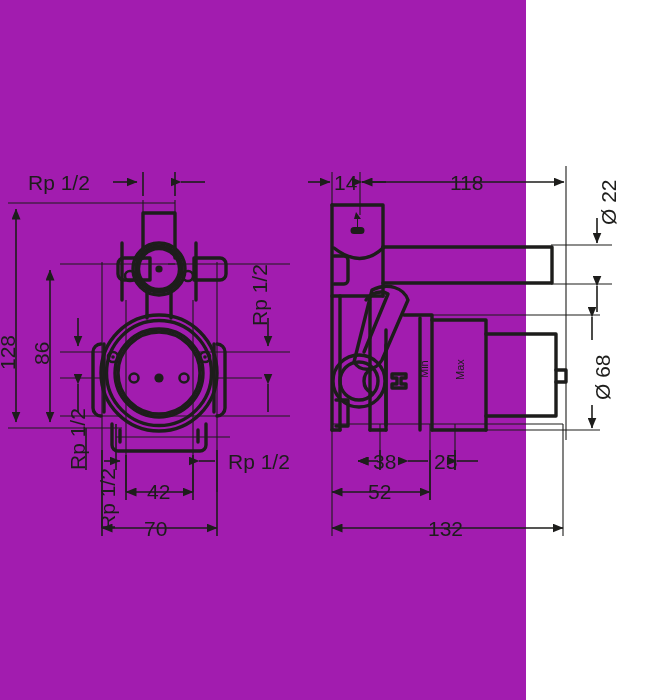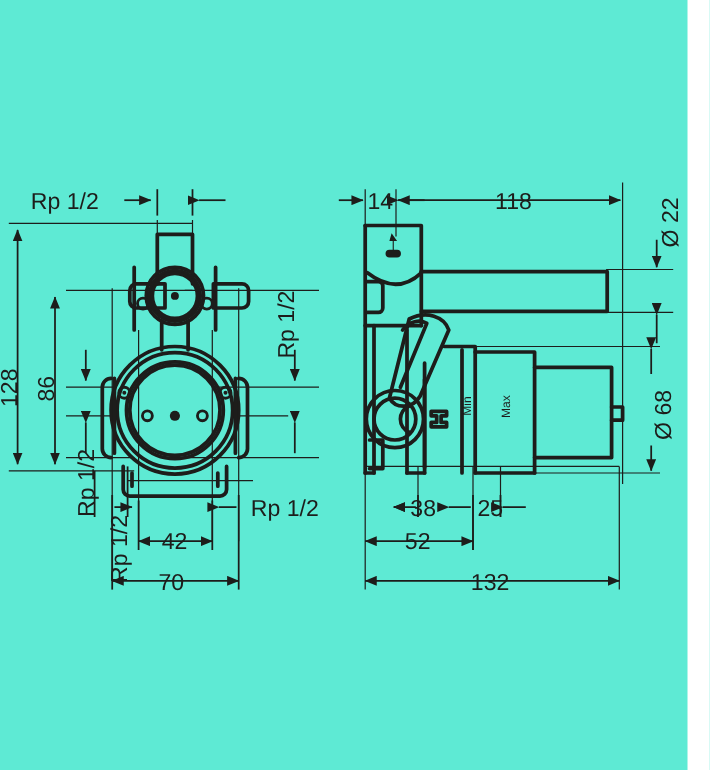--- a/index.html
+++ b/index.html
@@ -1,18 +1,18 @@
 <!DOCTYPE html>
 <html><head>
 <meta charset="utf-8">
 <style>
   html,body{margin:0;padding:0;background:#ffffff;}
   body{width:645px;height:700px;overflow:hidden;
        font-family:"Liberation Sans","DejaVu Sans",sans-serif;}
-  #canvas{position:relative;width:625px;height:700px;background:#5eead4;}
+  #canvas{position:relative;width:526px;height:700px;background:#a21caf;}
   svg{display:block;}
   .dimtext{font-family:"Liberation Sans","DejaVu Sans",sans-serif;
            font-size:21px;fill:#1d1d1b;}
   .dimtext-sm{font-family:"Liberation Sans","DejaVu Sans",sans-serif;
            font-size:11px;fill:#1d1d1b;}
 </style>
 </head>
 <body>
 
 <div id="canvas">

